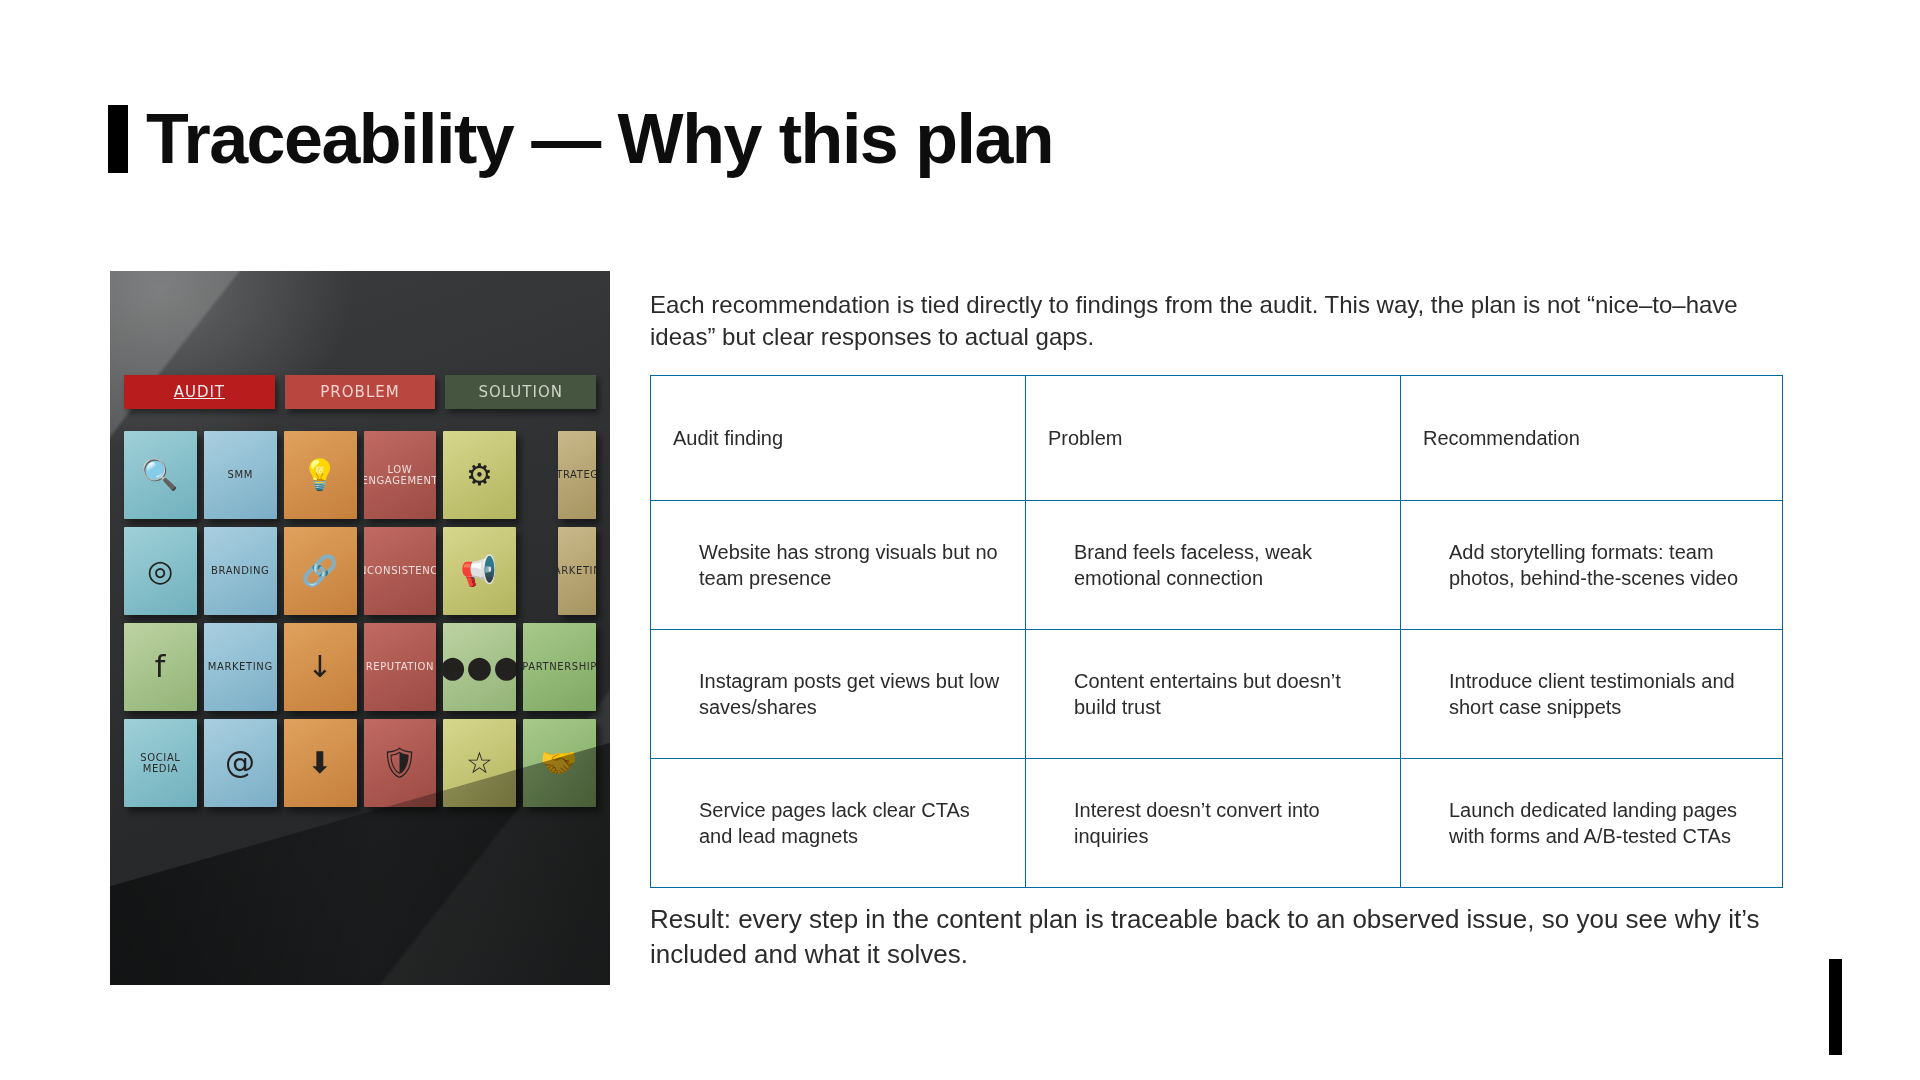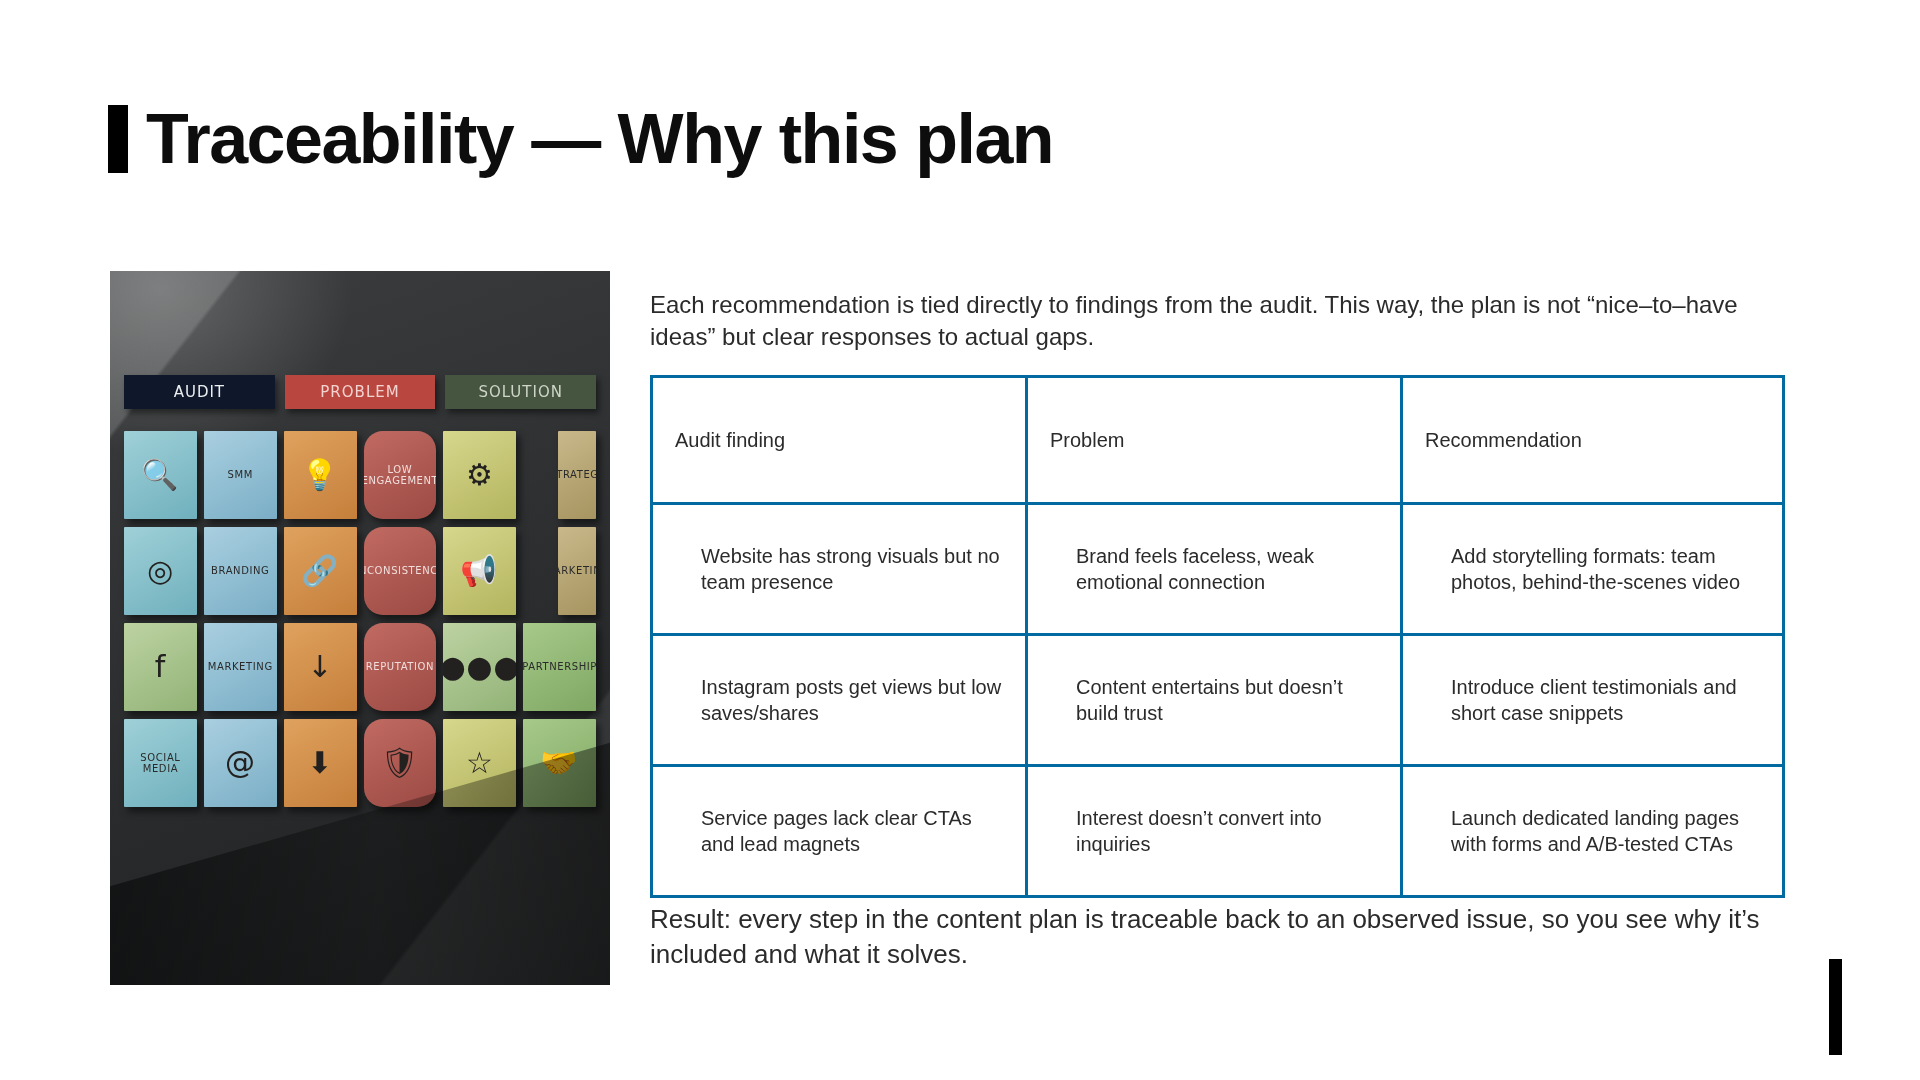--- a/index.html
+++ b/index.html
@@ -84,21 +84,21 @@
     height: 34px;
     display: flex;
     align-items: center;
     justify-content: center;
     font-size: 15px;
     letter-spacing: 1px;
     color: #eceff0;
     font-family: "DejaVu Sans", sans-serif;
     box-shadow: 3px 4px 6px rgba(0,0,0,0.45);
   }
-  .hdr.audit { background: #0f172a; }
+  .hdr.audit { background: #b91c1c; text-decoration: underline; }
   .hdr.problem { background: #b9473f; color: #f3d3d0; }
   .hdr.solution { background: #46553f; color: #cfd6c8; }
 
   .grid {
     position: absolute;
     top: 160px;
     left: 14px;
     right: 14px;
     display: grid;
     grid-template-columns: repeat(6, 1fr);
@@ -118,21 +118,21 @@
     color: #2a2a2a;
     font-family: "DejaVu Sans", sans-serif;
     padding: 3px;
     line-height: 1.15;
     overflow: hidden;
   }
   .note .gl { font-size: 30px; line-height: 1; color: #23211f; }
   .n-teal  { background: linear-gradient(150deg,#9fd0d8,#6fb0bd); }
   .n-blue  { background: linear-gradient(150deg,#a9cfe0,#7aaec6); }
   .n-amber { background: linear-gradient(150deg,#dfa25e,#c57f3b); }
-  .n-red   { background: linear-gradient(150deg,#c06a62,#9c4a44); color:#f1dedc;border-radius:19px; }
+  .n-red   { background: linear-gradient(150deg,#c06a62,#9c4a44); color:#f1dedc; }
   .n-olive { background: linear-gradient(150deg,#d7d78d,#b3b45e); }
   .n-green { background: linear-gradient(150deg,#a7c98a,#7fa863); text-align: center; }
   .n-sage  { background: linear-gradient(150deg,#bdd3a2,#92b377); }
   .n-dull  { background: linear-gradient(150deg,#c9b88a,#a69560); margin-left: 35px; }
 
   .photo-shadow {
     position: absolute;
     left: -20px;
     bottom: -60px;
     width: 640px;
@@ -155,21 +155,21 @@
 
   table.matrix {
     position: absolute;
     left: 650px;
     top: 375px;
     width: 1132px;
     border-collapse: collapse;
     table-layout: fixed;
   }
   table.matrix th, table.matrix td {
-    border: 3px solid #0369a1;
+    border: 1px solid #0369a1;
     text-align: left;
     vertical-align: middle;
     padding: 18px 22px;
     font-size: 20px;
     line-height: 1.3;
     color: #2b2b2b;
     font-weight: 400;
   }
   table.matrix th { height: 88px; }
   table.matrix td { height: 92px; padding-left: 48px; }

